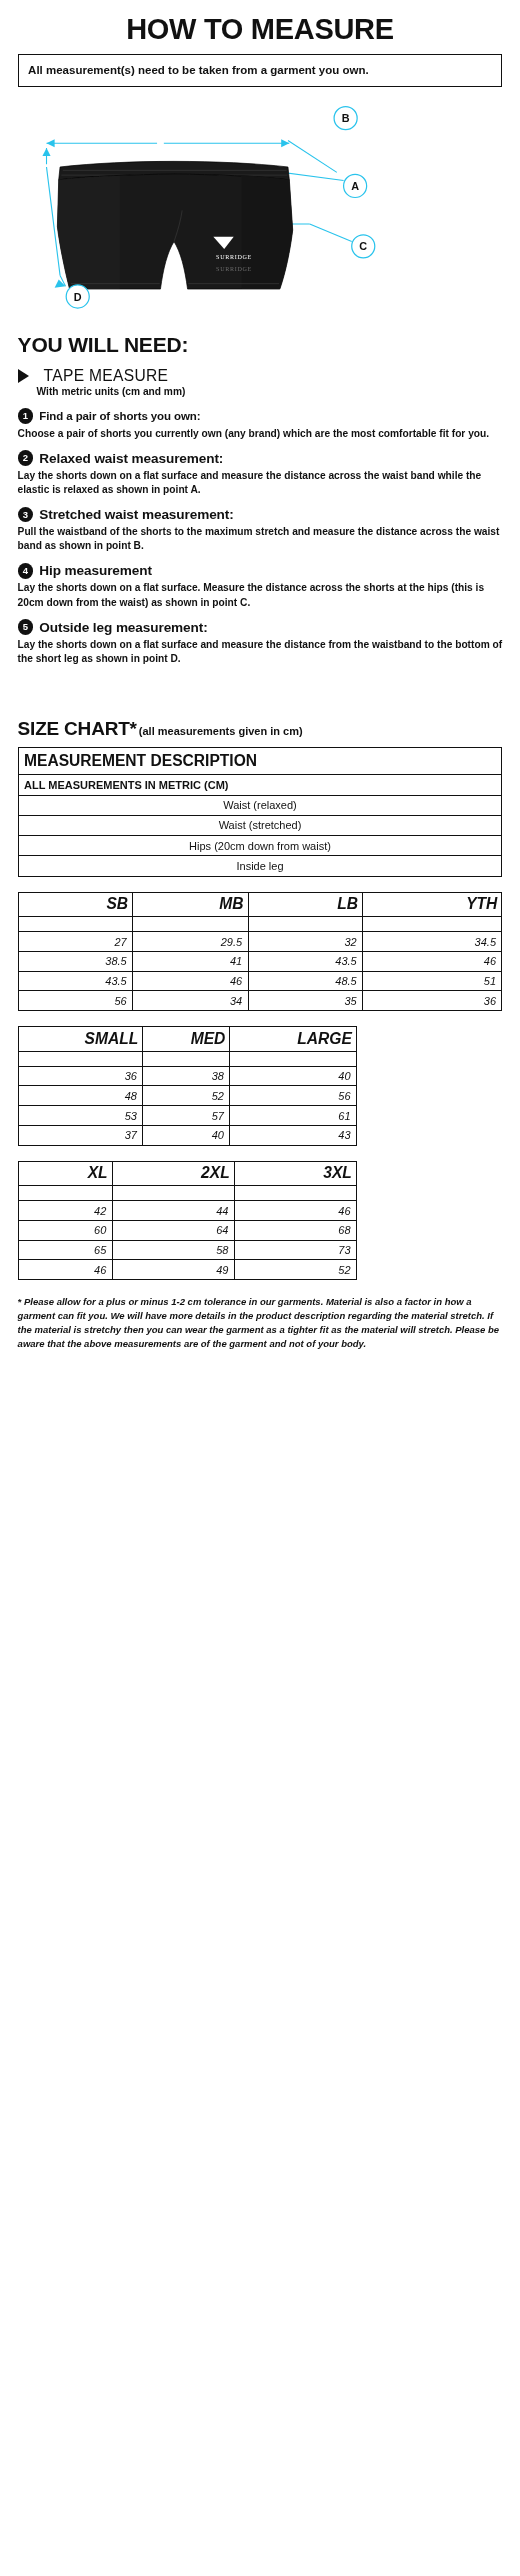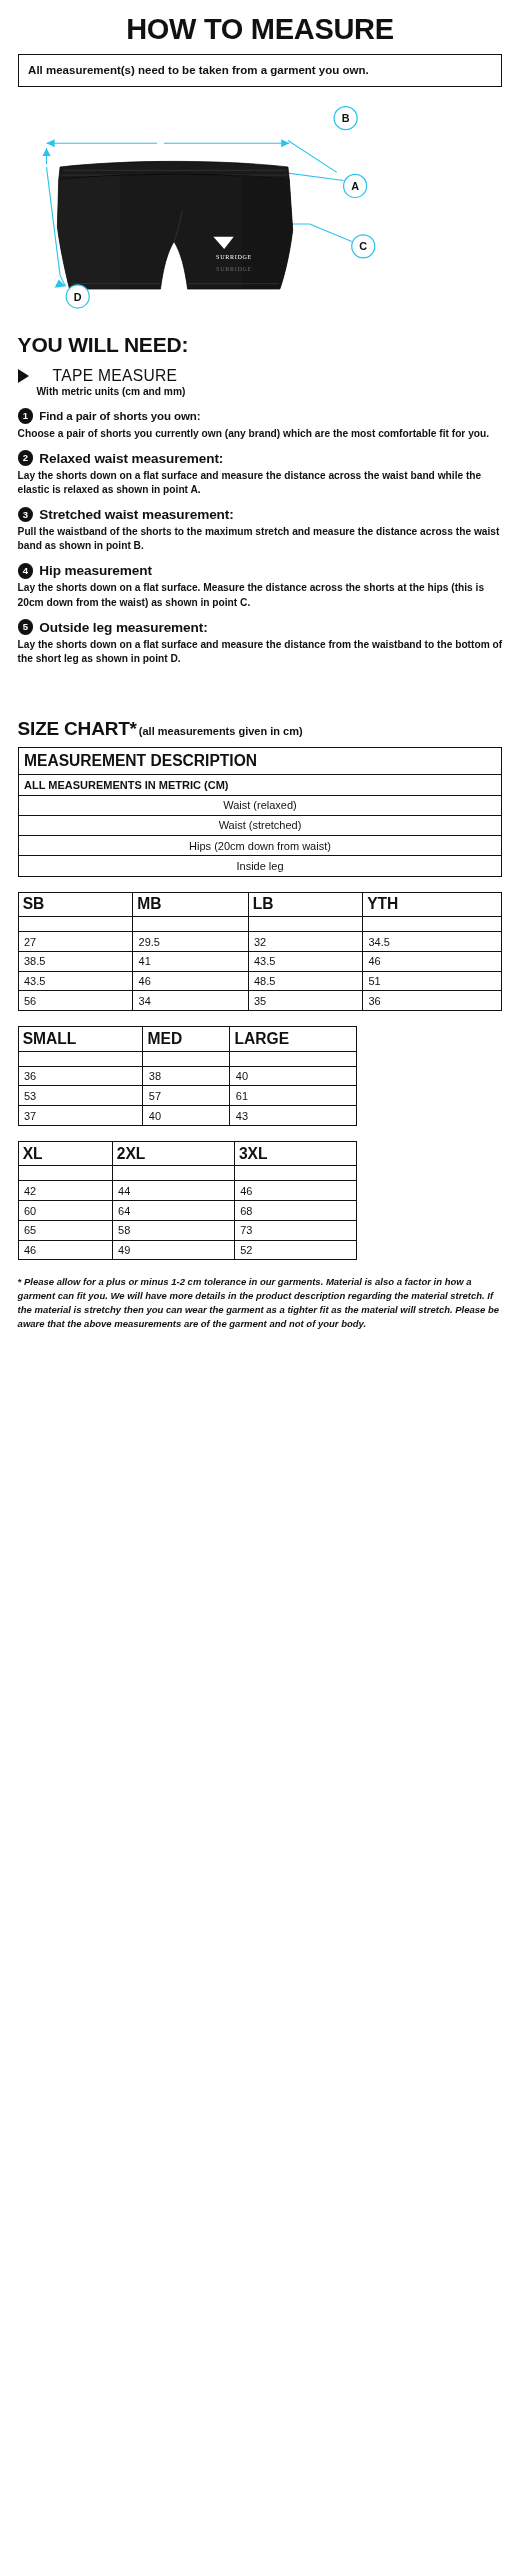--- a/index.html
+++ b/index.html
@@ -41,21 +41,21 @@
   
   h2.section {
     font-size: 21px;
     font-weight: bold;
     margin: 8.1px 0 9.5px 0;
     letter-spacing: -0.2px;
   }
   .tape-row {
     display: flex;
     align-items: center;
-    gap: 24px;
+    gap: 15px;
     margin-bottom: 1.4px;
   }
   .tri {
     width: 0; height: 0;
     border-left: 11.5px solid #111;
     border-top: 7.5px solid transparent;
     border-bottom: 7.5px solid transparent;
   }
   .tape-label {
     font-size: 15.6px;
@@ -134,22 +134,23 @@
     font-weight: bold;
     border-bottom: 1.4px solid #111;
     padding: 4.1px 5.4px;
   }
   .desc-sub td {
     font-size: 11px;
     font-weight: bold;
   }
   .desc-row td { font-size: 11px; text-align: center; }
   table.sizes td, table.sizes th {
-    text-align: left;
+    text-align: right;
     border: 0.7px solid #111;
+    font-style: italic;
   }
   table.sizes th {
     font-size: 15.6px;
     font-weight: bold;
     padding: 2.7px 4.1px;
     height: 24.4px;
   }
   table.sizes tr.spacer td { height: 15px; }
   table.sizes td { font-size: 11px; height: 19px; }
   .tbl-wrap-sb { width: 100%; }
@@ -394,20 +395,25 @@
         <td></td>
           <td></td>
           <td></td>
       </tr>
       <tr>
         <td>36</td>
         <td>38</td>
         <td>40</td>
       </tr>
       <tr>
+        <td>48</td>
+        <td>52</td>
+        <td>56</td>
+      </tr>
+      <tr>
         <td>53</td>
         <td>57</td>
         <td>61</td>
       </tr>
       <tr>
         <td>37</td>
         <td>40</td>
         <td>43</td>
       </tr>
     </tbody>

